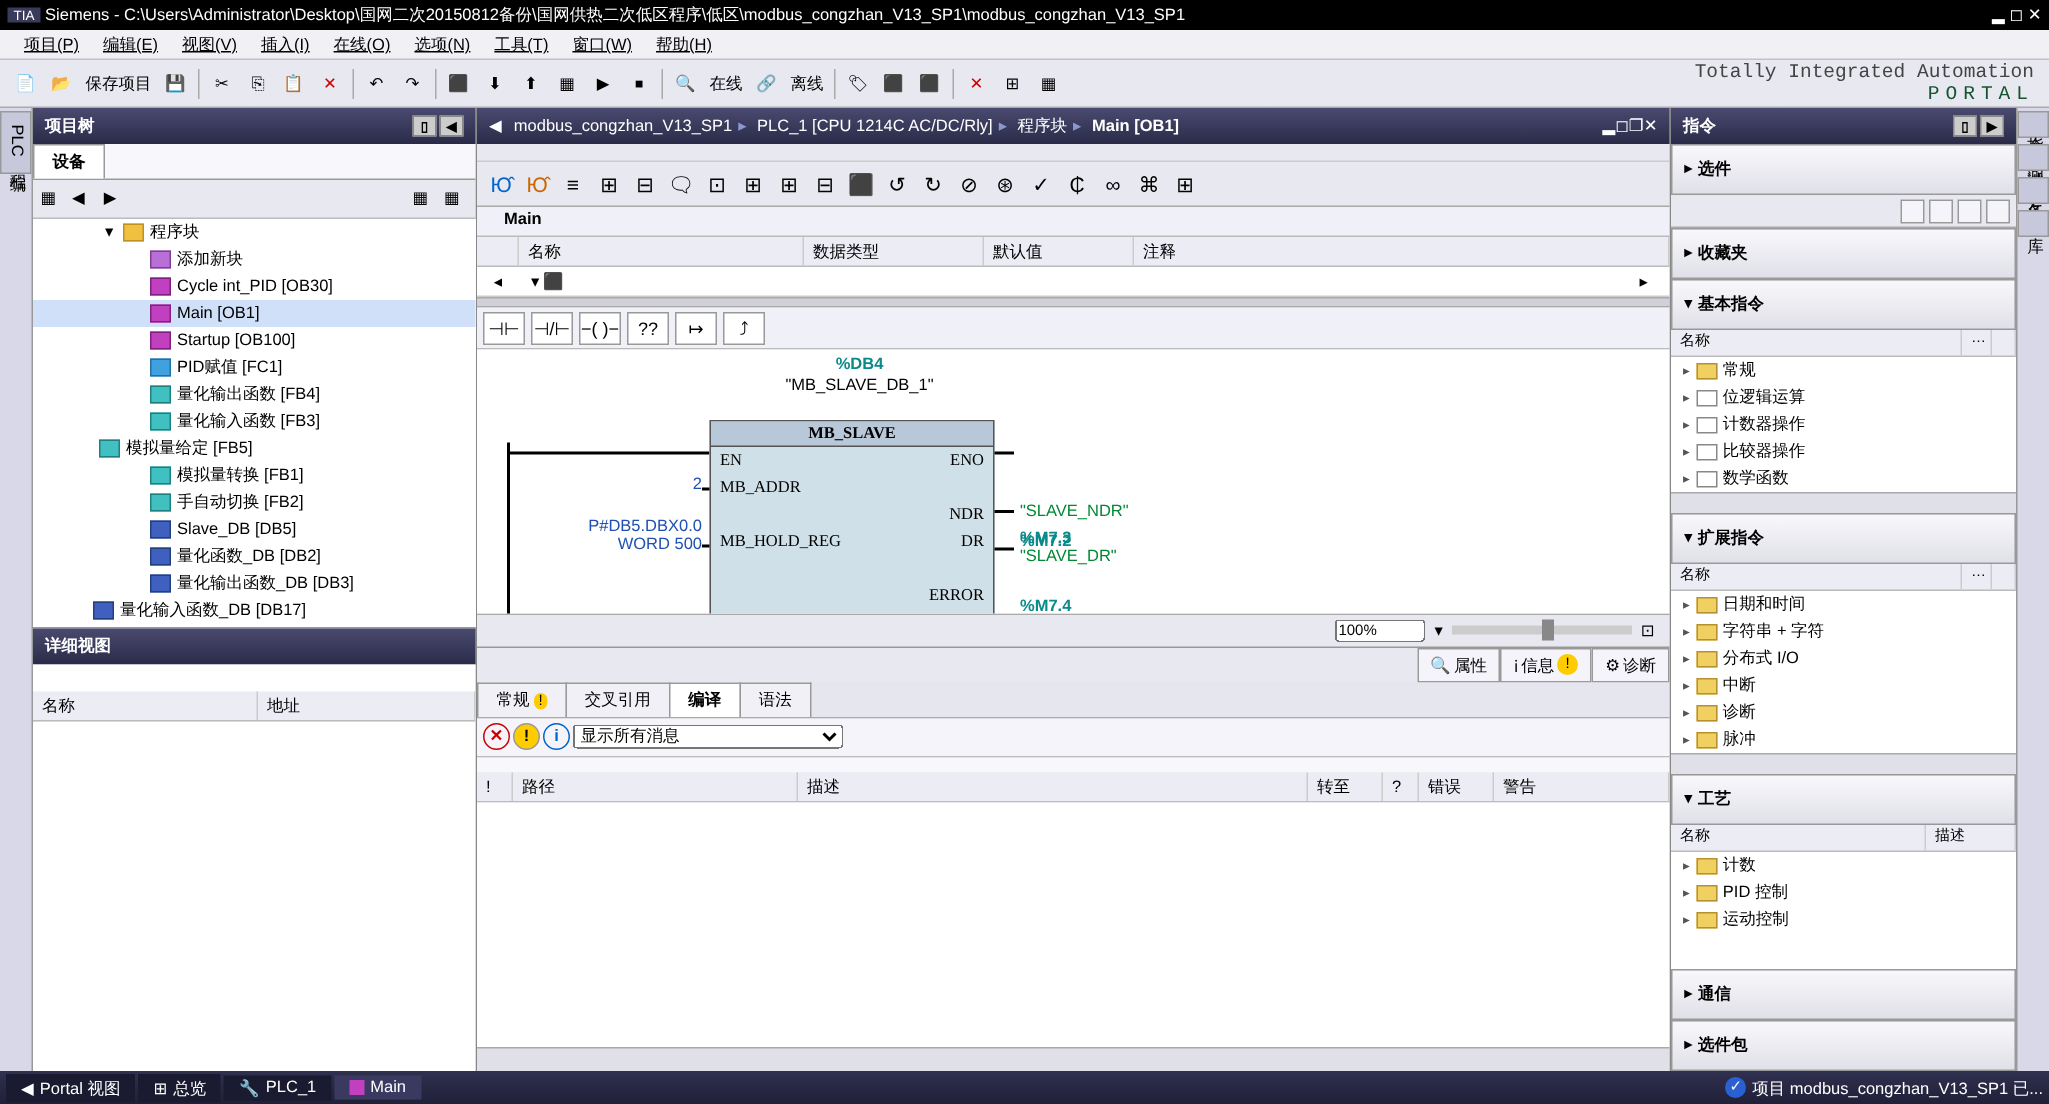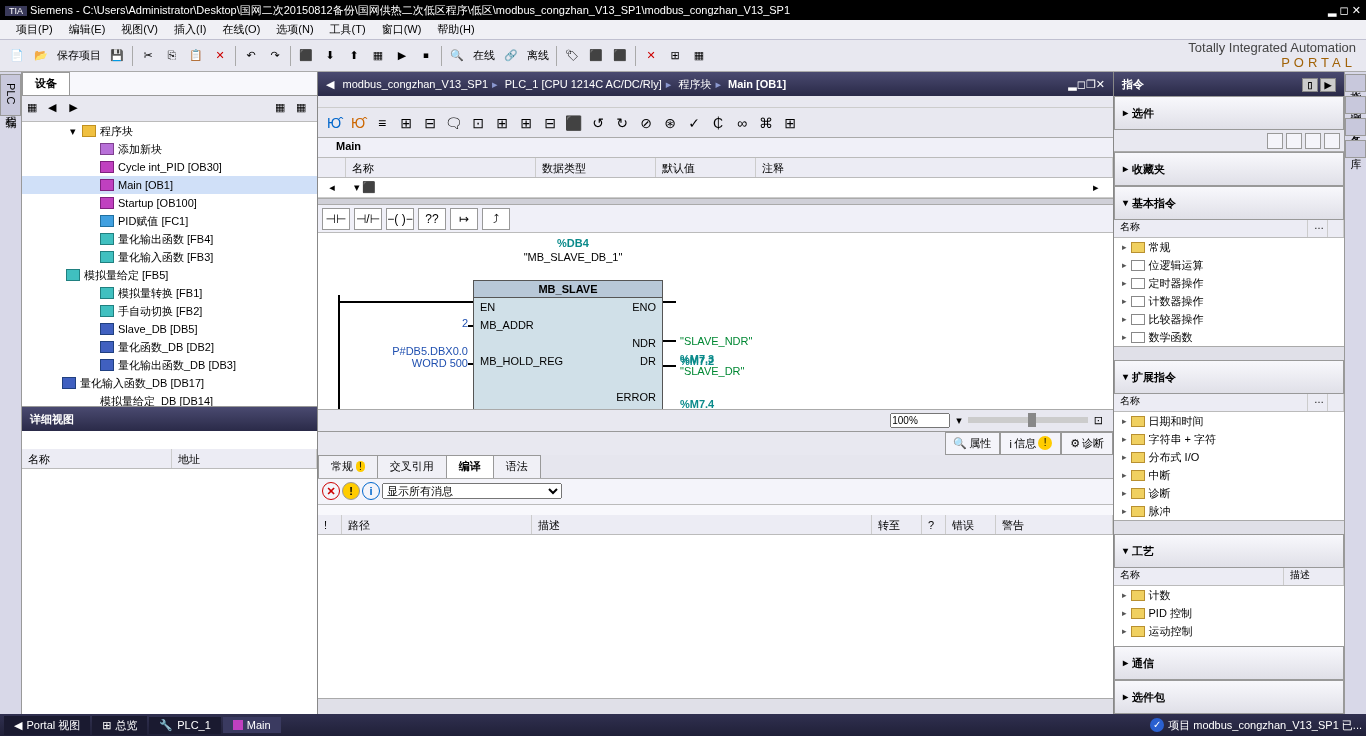--- a/index.html
+++ b/index.html
@@ -1,26 +1,26 @@
 <!DOCTYPE html>
 <html><head>
 <meta charset="utf-8">
 <style>
 * { box-sizing: border-box; margin: 0; padding: 0; }
 body { font-family: "Microsoft YaHei", Arial, sans-serif; font-size: 11px; background: #e8e8f0; width: 1366px; height: 736px; overflow: hidden; position: relative; }
 .titlebar { background: #000; color: #fff; height: 20px; line-height: 20px; padding: 0 5px; display: flex; justify-content: space-between; }
 .titlebar .logo { background: #3a3a5a; padding: 0 4px; font-size: 9px; }
 .menubar { background: #f0f0f5; height: 20px; display: flex; padding: 0 8px; border-bottom: 1px solid #c0c0d0; }
-.menubar span { padding: 2px 8px; }
+.menubar span { padding: 2px 8px; text-decoration: underline; }
 .toolbar-row { background: #e8e8f0; height: 32px; display: flex; align-items: center; padding: 0 5px; border-bottom: 1px solid #aaa; position: relative; }
 .toolbar-row .tb-btn { width: 22px; height: 22px; display: inline-flex; align-items: center; justify-content: center; margin: 0 1px; border: 1px solid transparent; }
 .toolbar-row .tb-sep { width:1px; height:20px; background:#aaa; margin:0 3px; }
-.tia-logo { position: absolute; right: 10px; top: 0; text-align: right; font-family: Liberation Sans, sans-serif; }
+.tia-logo { position: absolute; right: 10px; top: 0; text-align: right; font-family: Liberation Mono, monospace; }
 .tia-logo .l1 { font-size: 13px; color: #444; }
-.tia-logo .l2 { font-size: 13px; color: #a16207; letter-spacing: 4px; }
+.tia-logo .l2 { font-size: 13px; color: #14532d; letter-spacing: 4px; }
 .main-area { display: flex; height: 642px; }
 .side-tabs { width: 22px; background: #d8d8e8; border-right: 1px solid #999; display:flex; flex-direction:column; align-items:center; }
 .side-tab { writing-mode: vertical-rl; padding: 8px 2px; font-size: 11px; background:#c8c8dc; border:1px solid #999; margin:2px 0; }
 .panel-header { background: #3a3a5a; background: linear-gradient(#4a4a70, #2a2a48); color: #fff; height: 24px; line-height: 24px; padding: 0 8px; font-weight: bold; display: flex; justify-content: space-between; align-items: center; }
 .panel-header .pctrls span { width:16px; height:14px; display:inline-block; border:1px solid #888; background:#ccc; margin-left:2px; font-size:9px; line-height:12px; text-align:center; color:#000;}
 .left-col { width: 296px; border-right: 1px solid #888; display:flex; flex-direction:column; }
 .tab-strip { background:#f8f8fc; height:24px; border-bottom:1px solid #999; display:flex; }
 .tab-strip .tab { background:#fff; border:1px solid #999; border-bottom:none; padding:3px 12px; font-weight:bold;}
 .tree-tools { height: 26px; background: #e8e8f0; border-bottom: 1px solid #bbb; display:flex; align-items:center; justify-content:space-between; padding:0 4px;}
 .tree-tools .ticon { width:18px; height:18px; display:inline-block; border:1px solid transparent; }
@@ -153,20 +153,24 @@
   </div>
 </div>
 
 <div class="main-area">
 
   <div class="side-tabs">
     <div class="side-tab">PLC 编程</div>
   </div>
 
   <div class="left-col">
+    <div class="panel-header">
+      <span>项目树</span>
+      <span class="pctrls"><span>▯</span><span>◀</span></span>
+    </div>
     <div class="tab-strip">
         <div class="tab">设备</div>
       </div>
     <div class="tree-tools">
       <div><span class="ticon">▦</span>
       <span class="ticon">◀</span>
       <span class="ticon">▶</span></div>
       <div><span class="ticon">▦</span>
       <span class="ticon">▦</span></div>
     </div>
@@ -318,21 +322,21 @@
       <span class="lbtn">−( )−</span>
       <span class="lbtn">??</span>
       <span class="lbtn">↦</span>
       <span class="lbtn">⤴</span>
     </div>
     <div class="network-area">
       <div class="db-label" style="position:absolute;left:200px;top:4px;width:110px;">%DB4</div>
       <div style="position:absolute;left:180px;top:18px;width:150px;text-align:center;font-size:11px;">"MB_SLAVE_DB_1"</div>
       <div class="rail" style="left:20px;top:62px;height:140px;"></div>
       <div class="wire" style="left:20px;top:68px;width:135px;"></div>
-      <div class="fb-box" style="left:155px;top:47px;width:190px;height:150px;">
+      <div class="fb-box" style="left:155px;top:47px;width:190px;height:150px;font-family:Liberation Serif, serif;">
         <div class="fb-title">MB_SLAVE</div>
         <div class="fb-row">
             <span>EN</span>
             <span>ENO</span>
           </div>
         <div class="fb-row">
             <span>MB_ADDR</span>
           </div>
         <div class="fb-row">
             <span></span>
@@ -438,24 +442,20 @@
           <div class="instr-item">
             <span class="ic-yfolder"></span>
             <span>常规</span>
           </div>
           <div class="instr-item">
             <span class="ic-ops"></span>
             <span>位逻辑运算</span>
           </div>
           <div class="instr-item">
             <span class="ic-ops"></span>
-            <span>定时器操作</span>
-          </div>
-          <div class="instr-item">
-            <span class="ic-ops"></span>
             <span>计数器操作</span>
           </div>
           <div class="instr-item">
             <span class="ic-ops"></span>
             <span>比较器操作</span>
           </div>
           <div class="instr-item">
             <span class="ic-ops"></span>
             <span>数学函数</span>
           </div>

